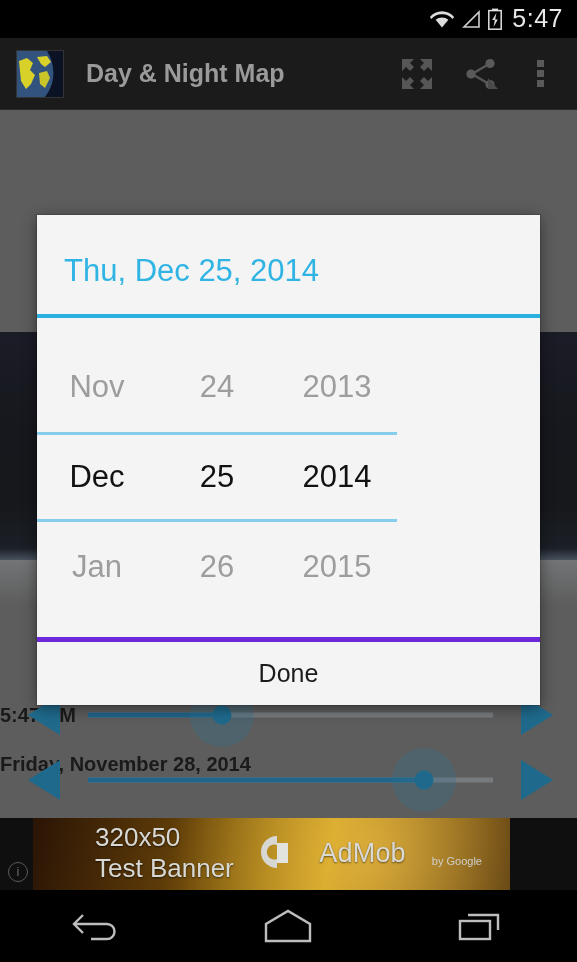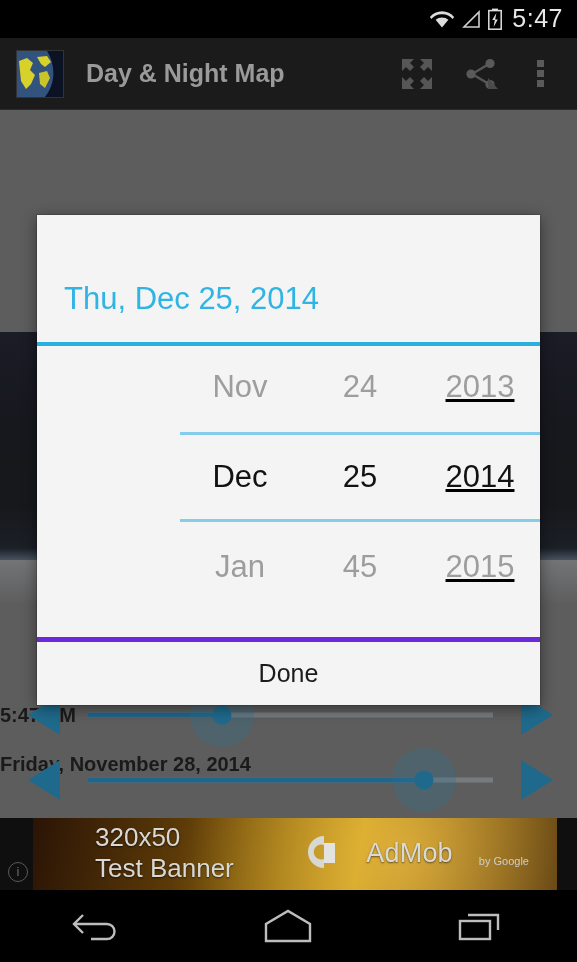--- a/index.html
+++ b/index.html
@@ -105,21 +105,21 @@
   }
   .slider-label.time { top:594px; }
   .slider-label.date { top:643px; }
 
   
   .ad-banner {
     position:absolute; top:818px; left:0; width:577px; height:72px;
     background:#0f0f0f; overflow:hidden;
   }
   .ad-img {
-    position:absolute; left:33px; top:0; width:524px; height:72px;
+    position:absolute; left:33px; top:0; width:477px; height:72px;
     background:
       radial-gradient(circle at 72% 50%, rgba(255,205,90,0.55), rgba(0,0,0,0) 58%),
       linear-gradient(100deg,#2a1405 0%, #5c3a08 28%, #9c7410 48%, #c59a17 62%, #8a6310 80%, #4a2d07 100%);
   }
   .ad-sizetext {
     position:absolute; left:62px; top:4px; color:#d8d8d4;
     font-size:26px; line-height:31px; font-weight:400; text-align:left;
     text-shadow:0 1px 2px rgba(0,0,0,.6);
   }
   .ad-admob {
@@ -147,42 +147,41 @@
 
   
   .dialog-shadow {
     position:absolute; left:37px; top:215px; width:503px; height:490px;
     background:#f4f4f4;
     box-shadow:0 3px 14px rgba(0,0,0,0.45), 0 0 0 1px rgba(0,0,0,0.12);
   }
   .dlg-header {
     position:absolute; left:0; top:0; width:100%; height:103px;
     border-bottom:4px solid #29b0e0;
-    margin-top:28px;
   }
   .dlg-header-text {
     position:absolute; left:27px; top:38px; color:#30b4e4;
     font-size:31px; font-weight:400; white-space:nowrap;
   }
   .dlg-spinners {
     position:absolute; left:0; top:107px; width:100%; height:310px;
-    display:flex; align-items:center; justify-content:flex-end; gap:0;
+    display:flex; align-items:center; justify-content:flex-start; gap:0;
   }
   .spinner { width:120px; display:flex; flex-direction:column; align-items:center; }
   .sp-cell {
     height:90px; display:flex; align-items:center; justify-content:center;
     width:100%; font-size:31px; color:#9d9d9d; font-weight:400;
   }
   .sp-cell.sel {
     color:#121212; border-top:3px solid #85cdea; border-bottom:3px solid #85cdea;
     font-weight:400;
   }
   .spinner.month { margin-right:0; }
   .spinner.day   { margin:0 0px; }
-  .spinner.year  { margin-left:0;text-decoration:underline; }
+  .spinner.year  { margin-left:0; }
 
   .dlg-footer {
     position:absolute; left:0; bottom:0; width:100%; height:68px;
     border-top:5px solid #6d28d9; display:flex;
     align-items:center; justify-content:center;
   }
   .dlg-done { font-size:25px; color:#1b1b1b; }
 </style>
 </head>
 <body>
@@ -294,21 +293,21 @@
 
     <div class="dlg-spinners">
       <div class="spinner month">
         <div class="sp-cell">Nov</div>
         <div class="sp-cell sel">Dec</div>
         <div class="sp-cell">Jan</div>
       </div>
       <div class="spinner day">
         <div class="sp-cell">24</div>
         <div class="sp-cell sel">25</div>
-        <div class="sp-cell">45</div>
+        <div class="sp-cell">26</div>
       </div>
       <div class="spinner year">
         <div class="sp-cell">2013</div>
         <div class="sp-cell sel">2014</div>
         <div class="sp-cell">2015</div>
       </div>
     </div>
 
     <div class="dlg-footer">
       <div class="dlg-done">Done</div>

